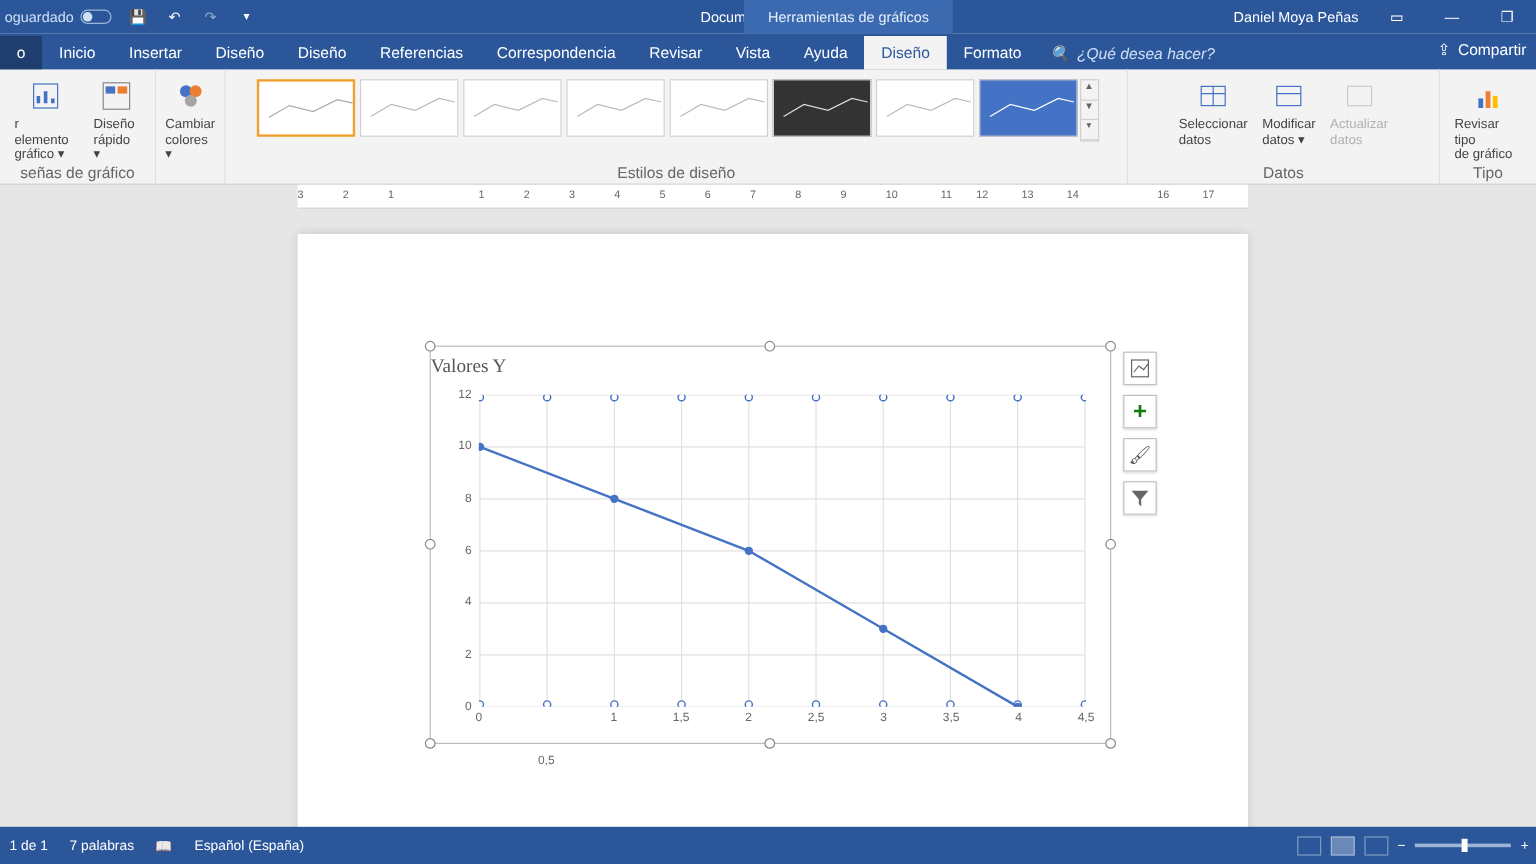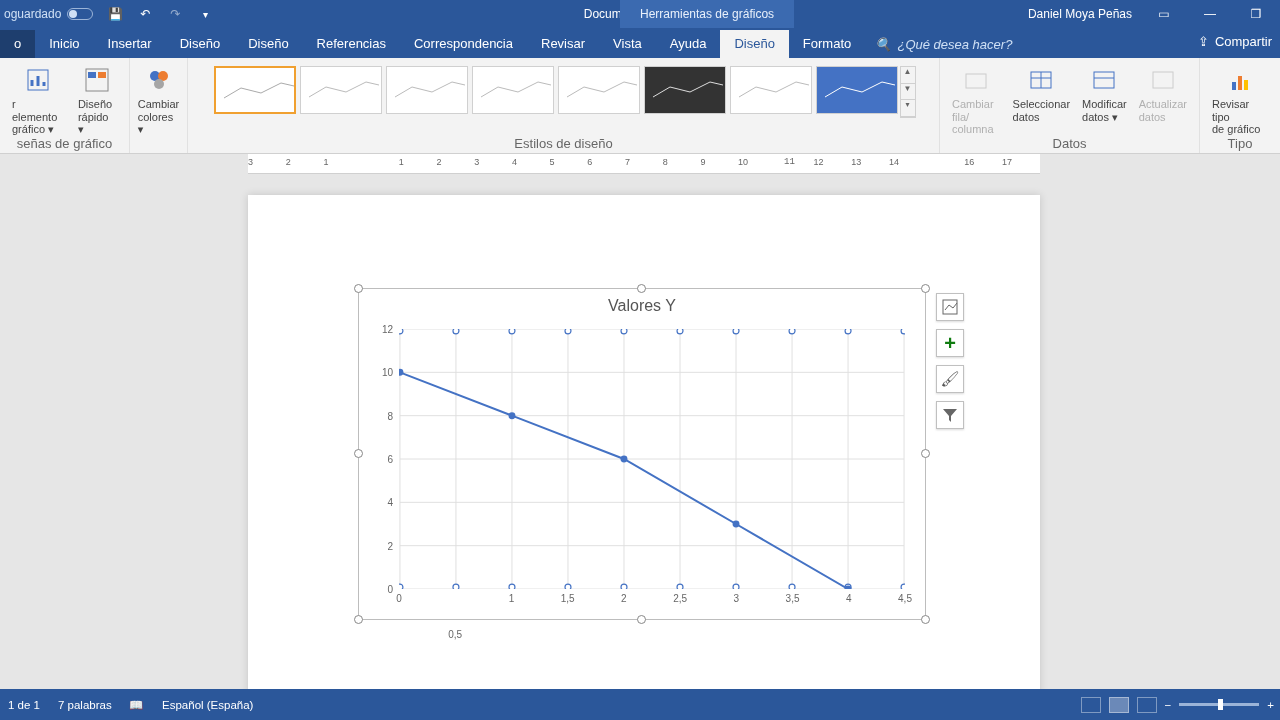--- a/index.html
+++ b/index.html
@@ -42,21 +42,21 @@
   .ruler { height:20px; background:white; border-bottom:1px solid #d0d0d0; position:relative; margin-left:248px; width:792px; font-size:9px; color:#666; }
   .ruler-tick { position:absolute; top:3px; }
 
   
   .doc-area { position:absolute; top:175px; left:0; right:0; bottom:24px; overflow:hidden; }
   .page { position:absolute; left:248px; top:20px; width:792px; height:1000px; background:white; box-shadow:0 0 8px rgba(0,0,0,0.15); }
 
   
   .chart-obj { position:absolute; left:110px; top:93px; width:568px; height:332px; border:1px solid #bdbdbd; }
   .sel-handle { position:absolute; width:9px; height:9px; border:1px solid #888; background:white; border-radius:50%; }
-  .chart-title { text-align:center; font-size:16px; color:#555; padding-top:8px; }
+  .chart-title { font-size:16px; color:#555; padding-top:8px;font-family:Liberation Serif, serif; }
   .plot { position:absolute; left:40px; right:20px; top:40px; bottom:30px; }
   .ytick { position:absolute; right:100%; padding-right:6px; font-size:10px; color:#666; transform:translateY(-50%); }
   .xtick { position:absolute; top:100%; padding-top:4px; font-size:10px; color:#666; transform:translateX(-50%); }
   .grid line { stroke:#e0e0e0; stroke-width:1; }
   .dline { stroke:#4472C4; stroke-width:2; fill:none; }
   .dpt { fill:#4472C4; }
   .gridpt { fill:white; stroke:#4472C4; stroke-width:1.2; }
 
   
   .chart-side { position:absolute; left:688px; top:98px; display:flex; flex-direction:column; gap:8px; }
@@ -199,29 +199,20 @@
         <div>▲</div>
         <div>▼</div>
         <div>▾</div>
       </div>
     </div>
     <div class="rgroup-label">Estilos de diseño</div>
   </div>
 
   <div class="rgroup" style="width:260px">
     <div style="display:flex; gap:4px">
-      <div class="rbtn disabled">
-        <div class="ricon">
-            <svg width="28" height="28">
-              <rect x="4" y="8" width="20" height="14" fill="none" stroke="#ccc"></rect>
-            </svg>
-          </div>
-        <span style="white-space:pre-line">Cambiar fila/
-columna</span>
-      </div>
       <div class="rbtn">
         <div class="ricon">
             <svg width="28" height="28">
               <rect x="4" y="6" width="20" height="16" fill="none" stroke="#4472C4"></rect>
               <line x1="4" y1="12" x2="24" y2="12" stroke="#4472C4"></line>
               <line x1="14" y1="6" x2="14" y2="22" stroke="#4472C4"></line>
             </svg>
           </div>
         <span style="white-space:pre-line">Seleccionar
 datos</span>
@@ -273,21 +264,21 @@
     <span class="ruler-tick" style="left: 150.8px;">1</span>
     <span class="ruler-tick" style="left: 188.5px;">2</span>
     <span class="ruler-tick" style="left: 226.2px;">3</span>
     <span class="ruler-tick" style="left: 263.9px;">4</span>
     <span class="ruler-tick" style="left: 301.6px;">5</span>
     <span class="ruler-tick" style="left: 339.3px;">6</span>
     <span class="ruler-tick" style="left: 377px;">7</span>
     <span class="ruler-tick" style="left: 414.7px;">8</span>
     <span class="ruler-tick" style="left: 452.4px;">9</span>
     <span class="ruler-tick" style="left: 490.1px;">10</span>
-    <span class="ruler-tick" style="left: 536px; font-family: Liberation Mono, monospace;">11</span>
+    <span class="ruler-tick" style="left: 536px;">11</span>
     <span class="ruler-tick" style="left: 565.5px;">12</span>
     <span class="ruler-tick" style="left: 603.2px;">13</span>
     <span class="ruler-tick" style="left: 640.9px;">14</span>
     <span class="ruler-tick" style="left: 678.6px;"></span>
     <span class="ruler-tick" style="left: 716.3px;">16</span>
     <span class="ruler-tick" style="left: 754px;">17</span>
   </div>
 
 <div class="doc-area">
   <div class="page">

